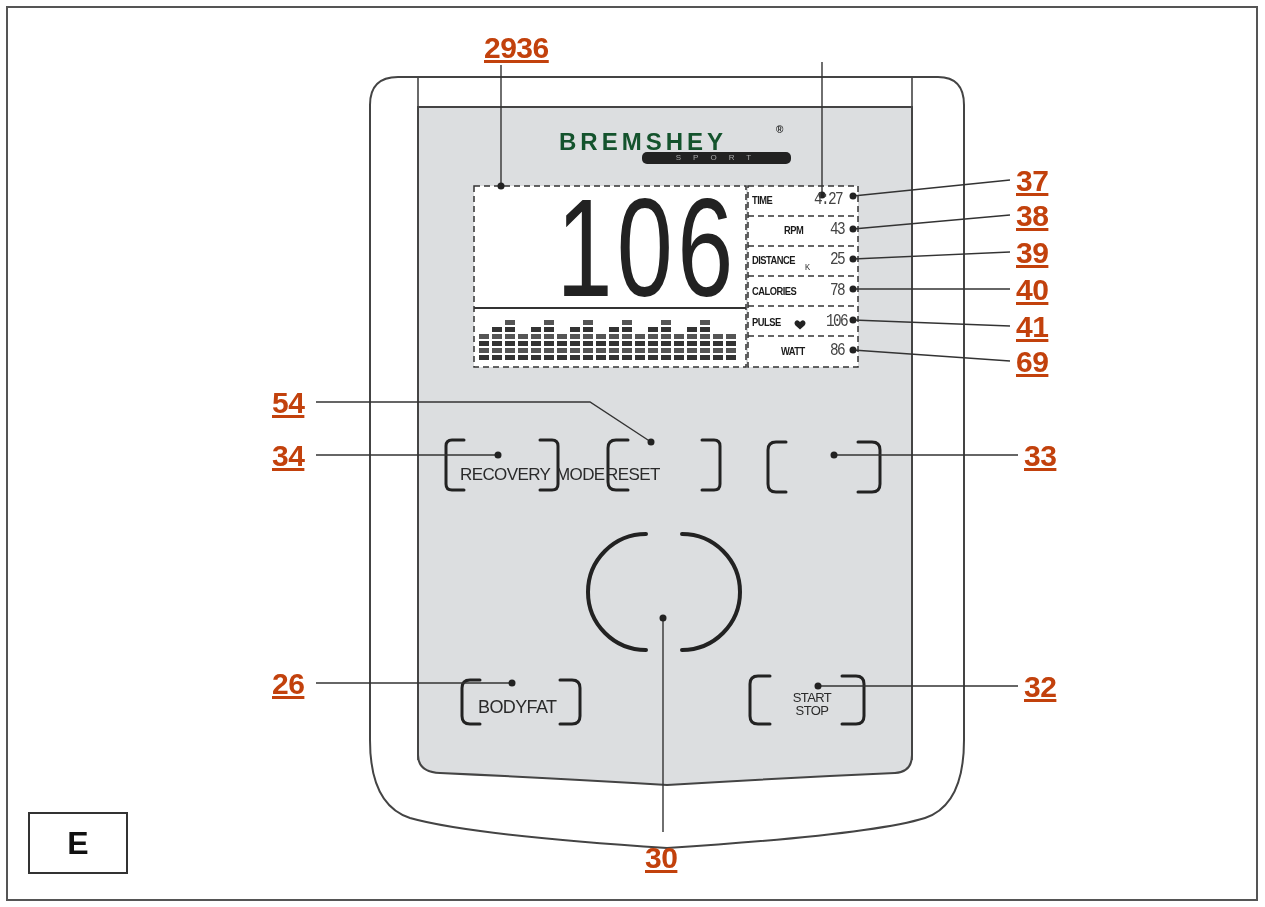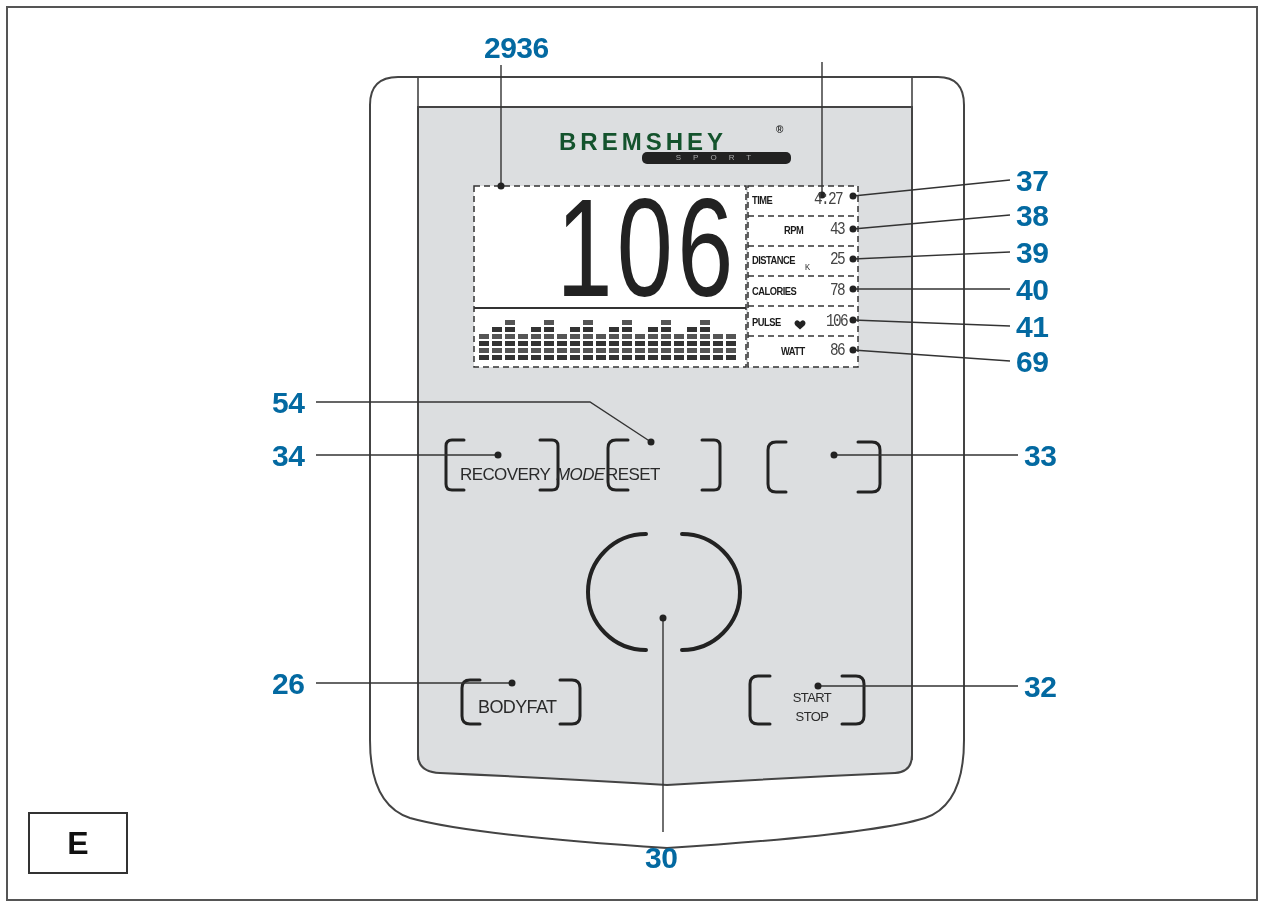--- a/index.html
+++ b/index.html
@@ -1,19 +1,19 @@
 <!DOCTYPE html>
 <html><head>
   <meta charset="utf-8">
   <style>
     html, body { margin: 0; padding: 0; background: #ffffff; }
     body { width: 1265px; height: 907px; position: relative; overflow: hidden; font-family: "Liberation Sans", sans-serif; }
     .stage { position: absolute; left: 0; top: 0; width: 1265px; height: 907px; }
     svg { position: absolute; left: 0; top: 0; }
-    .callout { position: absolute; font-family: "Liberation Sans", sans-serif; font-weight: bold; font-size: 30px; color: #0369a1; line-height: 1; letter-spacing: -0.5px; }
+    .callout { position: absolute; font-family: "Liberation Sans", sans-serif; font-weight: bold; font-size: 30px; color: #c2410c; line-height: 1; letter-spacing: -0.5px; text-decoration: underline; }
     .btn-label { position: absolute; font-family: "Liberation Sans", sans-serif; color: #2a2a2a; font-size: 17px; letter-spacing: -0.6px; white-space: nowrap; line-height: 1; margin-top: 7px; }
     .lcd-label { position: absolute; font-family: "Liberation Sans", sans-serif; font-weight: bold; color: #1a1a1a; font-size: 11px; letter-spacing: -0.6px; white-space: nowrap; line-height: 1; transform: scaleX(0.85); transform-origin: left center; }
     .lcd-val { position: absolute; font-family: "Liberation Mono", monospace; color: #444; font-size: 18px; line-height: 1; letter-spacing: -2px; transform: scaleX(0.8); transform-origin: left center; }
     .brand { position: absolute; font-family: "Liberation Sans", sans-serif; font-weight: bold; font-size: 24px; letter-spacing: 4px; color: #14532d; white-space: nowrap; line-height: 1; }
     .sport { position: absolute; background: #222; color: #aaa; font-family: "Liberation Sans", sans-serif; font-size: 8px; letter-spacing: 12px; border-radius: 5px; text-align: center; line-height: 12px; white-space: nowrap; }
     .reg { position: absolute; font-size: 10px; font-weight: bold; color: #1c1c1c; }
     .big-num { position: absolute; font-family: "Liberation Sans", sans-serif; color: #222; font-size: 140px; line-height: 1; letter-spacing: 6px; transform: scaleX(0.72); transform-origin: right top; text-align: right; }
     .figure-label { position: absolute; border: 2px solid #333; background: #fff; display: flex; align-items: center; justify-content: center; font-family: "Liberation Sans", sans-serif; font-weight: bold; font-size: 32px; color: #111; }
   </style>
 </head>
@@ -228,28 +228,28 @@
   <span class="lcd-label" style="left:752px; top:286px;">CALORIES</span>
   <span class="lcd-val" style="left:830px; top:281px;">78</span>
 
   <span class="lcd-label" style="left:752px; top:317px;">PULSE</span>
   <span class="lcd-val" style="left:826px; top:312px;">106</span>
 
   <span class="lcd-label" style="left:781px; top:346px;">WATT</span>
   <span class="lcd-val" style="left:830px; top:341px;">86</span>
 
   <span class="btn-label" style="left:460px; top:459px;">RECOVERY</span>
-  <span class="btn-label" style="left:556px; top:459px;font-style:italic;">MODE</span>
+  <span class="btn-label" style="left:556px; top:459px;">MODE</span>
   <span class="btn-label" style="left:606px; top:459px;">RESET</span>
   <span class="btn-label" style="left:790px; top:459px; width:70px; height:24px;"></span>
   <span class="btn-label" style="left:612px; top:540px; width:100px; height:100px;"></span>
   <span class="btn-label" style="left:478px; top:691px; font-size:18px;">BODYFAT</span>
   <div style="position:absolute; left:780px; top:684px; width:64px; text-align:center;">
     <div class="btn-label" style="position:static; font-size:13px;">START</div>
-    <div class="btn-label" style="position:static; font-size:13px; margin-top:6px;">STOP</div>
+    <div class="btn-label" style="position:static; font-size:13px; margin-top:0;">STOP</div>
   </div>
 
   <span class="callout" style="left:484px; top:33px;">2936</span>
   <span class="callout" style="left:1016px; top:166px;">37</span>
   <span class="callout" style="left:1016px; top:201px;">38</span>
   <span class="callout" style="left:1016px; top:238px;">39</span>
   <span class="callout" style="left:1016px; top:275px;">40</span>
   <span class="callout" style="left:1016px; top:312px;">41</span>
   <span class="callout" style="left:1016px; top:347px;">69</span>
   <span class="callout" style="left:272px; top:388px;">54</span>

